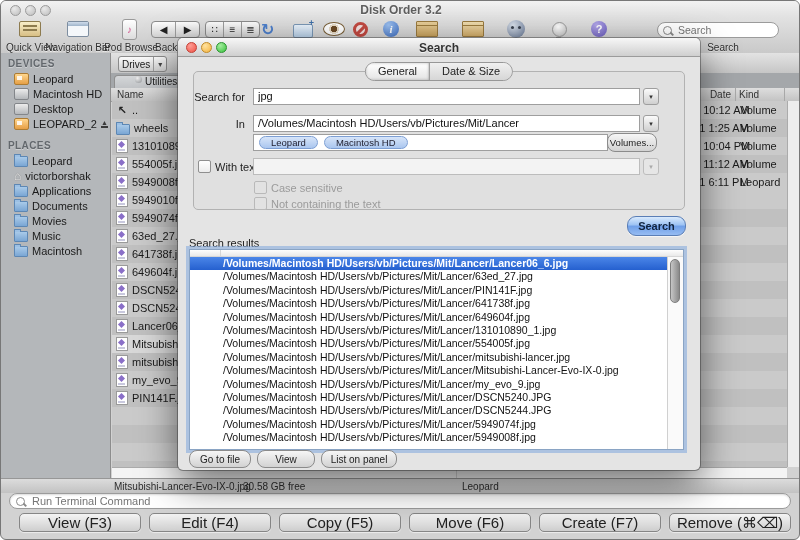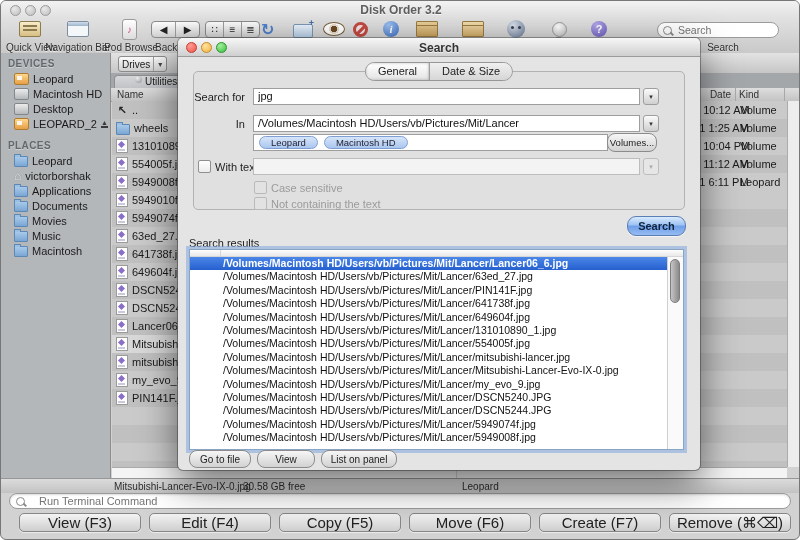--- a/index.html
+++ b/index.html
@@ -109,21 +109,21 @@
   .ic-jpg::before{content:"";position:absolute;left:2px;top:2px;width:5px;height:5px;background:#8a6fc8;transform:rotate(45deg)}
   .ic-jpg::after{content:"";position:absolute;left:1px;bottom:1px;width:7px;height:2px;background:#c9c9de}
   
   .statusbar{position:absolute;left:0;top:477px;width:800px;height:14px;
     background:linear-gradient(#dcdcdc,#c2c2c2);border-top:1px solid #979797;font-size:10px;color:#2e2e2e}
   .st-file{position:absolute;left:113px;top:2px}.st-free{position:absolute;left:242px;top:2px}
   .st-right{position:absolute;left:461px;top:2px}
   .terminal{position:absolute;left:8px;top:492px;width:782px;height:16px;border:1px solid #9b9b9b;border-radius:9px;
     background:#fff;display:flex;align-items:center;padding-left:6px;box-sizing:border-box;
     box-shadow:inset 0 1px 2px rgba(0,0,0,.15)}
-  .terminal input{border:none;outline:none;background:transparent;font-size:11px;color:#333;width:700px;margin-left:12px;font-family:inherit}
+  .terminal input{border:none;outline:none;background:transparent;font-size:11px;color:#333;width:700px;margin-left:5px;font-family:inherit}
   .fbtn{position:absolute;top:512px;width:120px;height:17px;border:1px solid #868686;border-radius:5px;
     background:linear-gradient(#f4f4f4,#cecece);font-size:15px;color:#222;display:flex;align-items:center;
     justify-content:center;box-shadow:0 1px 1px rgba(255,255,255,.6)}
   
   .dialog{position:absolute;left:178px;top:38px;width:522px;height:432px;border-radius:5px;background:#e4e4e4;
     box-shadow:0 14px 38px rgba(0,0,0,.55),0 0 0 1px rgba(90,90,90,.55);z-index:10}
   .dtitle{position:absolute;left:0;top:0;width:100%;height:19px;border-radius:5px 5px 0 0;
     background:linear-gradient(#f7f7f7,#cfcfcf);border-bottom:1px solid #9b9b9b;box-sizing:border-box}
   .dtitle .txt{position:absolute;width:100%;text-align:center;top:3px;font-size:12px;font-weight:bold;color:#333;
     text-shadow:0 1px 0 rgba(255,255,255,.7)}

